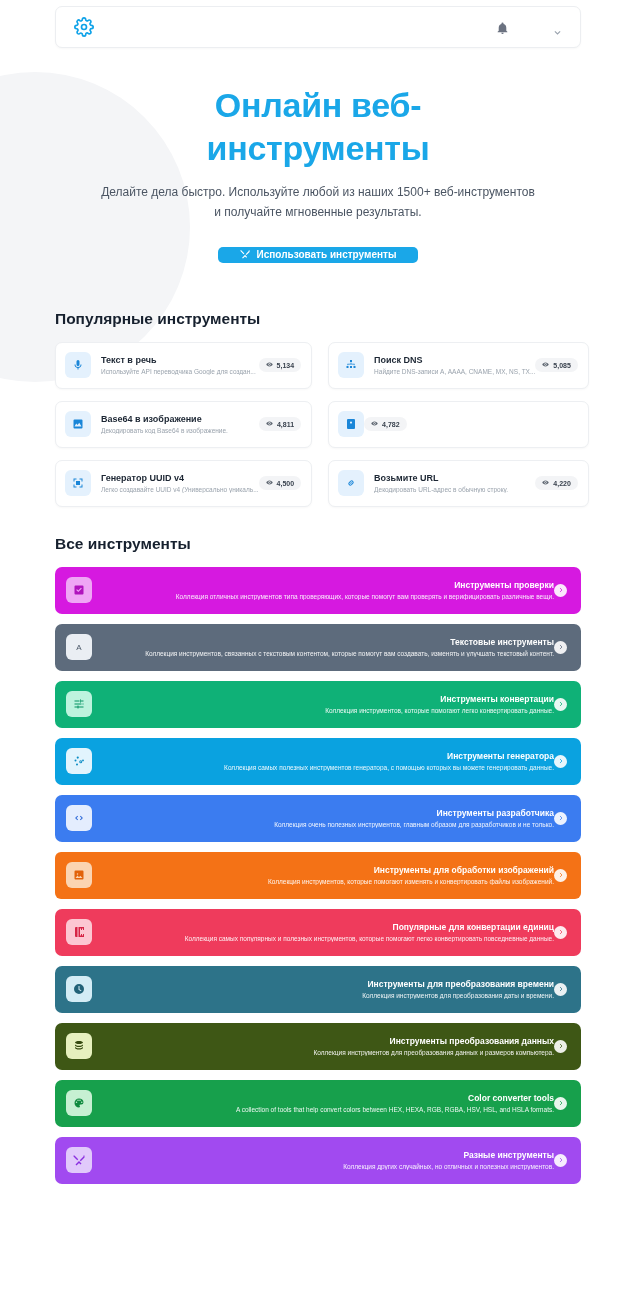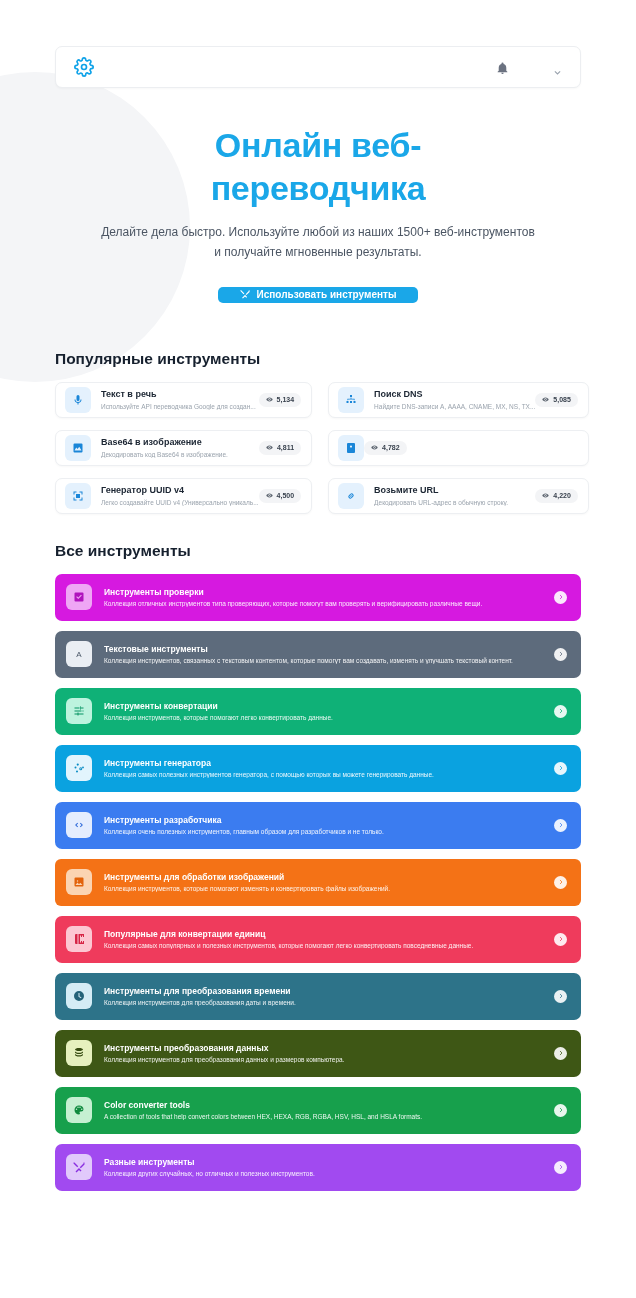--- a/index.html
+++ b/index.html
@@ -16,21 +16,21 @@
   .bg-blob {
     position: absolute;
     left: -120px;
     top: 72px;
     width: 310px;
     height: 310px;
     border-radius: 50%;
     background: #f4f5f7;
     z-index: 0;
   }
-  .page { position: relative; z-index: 1; margin-top: 40px; }
+  .page { position: relative; z-index: 1; }
 
   
   .header-wrap {
     padding: 6px 55px 0 55px;
   }
   .navbar {
     height: 42px;
     background: #ffffff;
     border: 1px solid #eceef1;
     border-radius: 7px;
@@ -99,21 +99,21 @@
   .pop-grid {
     display: grid;
     grid-template-columns: 1fr 1fr;
     column-gap: 16px;
     row-gap: 12px;
   }
   .pop-card {
     background: #ffffff;
     border: 1px solid #edeff2;
     border-radius: 7px;
-    height: 36px;
+    height: 47px;
     display: flex;
     align-items: center;
     padding: 0 10px 0 9px;
     box-shadow: 0 1px 2px rgba(16,24,40,.03);
     cursor: pointer;
   }
   .pop-ico {
     width: 26px; height: 26px;
     border-radius: 6px;
     background: #e4f1fd;
@@ -157,20 +157,21 @@
 
   
   .cat-list { display: flex; flex-direction: column; gap: 10px; }
   .cat-card {
     height: 47px;
     border-radius: 7px;
     display: flex;
     align-items: center;
     padding: 0 14px 0 11px;
     cursor: pointer;
+    text-align: right;
   }
   .cat-ico {
     width: 26px; height: 26px;
     border-radius: 6px;
     display: flex; align-items: center; justify-content: center;
     flex: 0 0 auto;
   }
   .cat-ico svg { width: 12px; height: 12px; }
   .cat-body { flex: 1 1 auto; min-width: 0; padding-left: 12px; }
   .cat-name {
@@ -222,21 +223,21 @@
             <path d="M5 9l7 7 7-7"></path>
           </svg>
         </span>
       </span>
     </div>
   </div>
 
   <div class="hero">
     <h1>
       <span>Онлайн веб-</span><br>
-      <span>переводчика</span>
+      <span>инструменты</span>
     </h1>
     <p>Делайте дела быстро. Используйте любой из наших 1500+ веб-инструментов и получайте мгновенные результаты.</p>
     <div class="hero-btn-row">
       <button class="hero-btn">
         <span>
           <svg viewBox="0 0 24 24" fill="currentColor">
             <path d="M3 3l7.5 7.5-2 2L1 5V3h2zm18 0v2l-7.5 7.5 2 2L23 7V3h-2zM12 14l-2 2 5 5 2-2-5-5zm-2 2l-5 5 2 2 5-5-2-2z"></path>
           </svg>
         </span>
         <span>Использовать инструменты</span>

